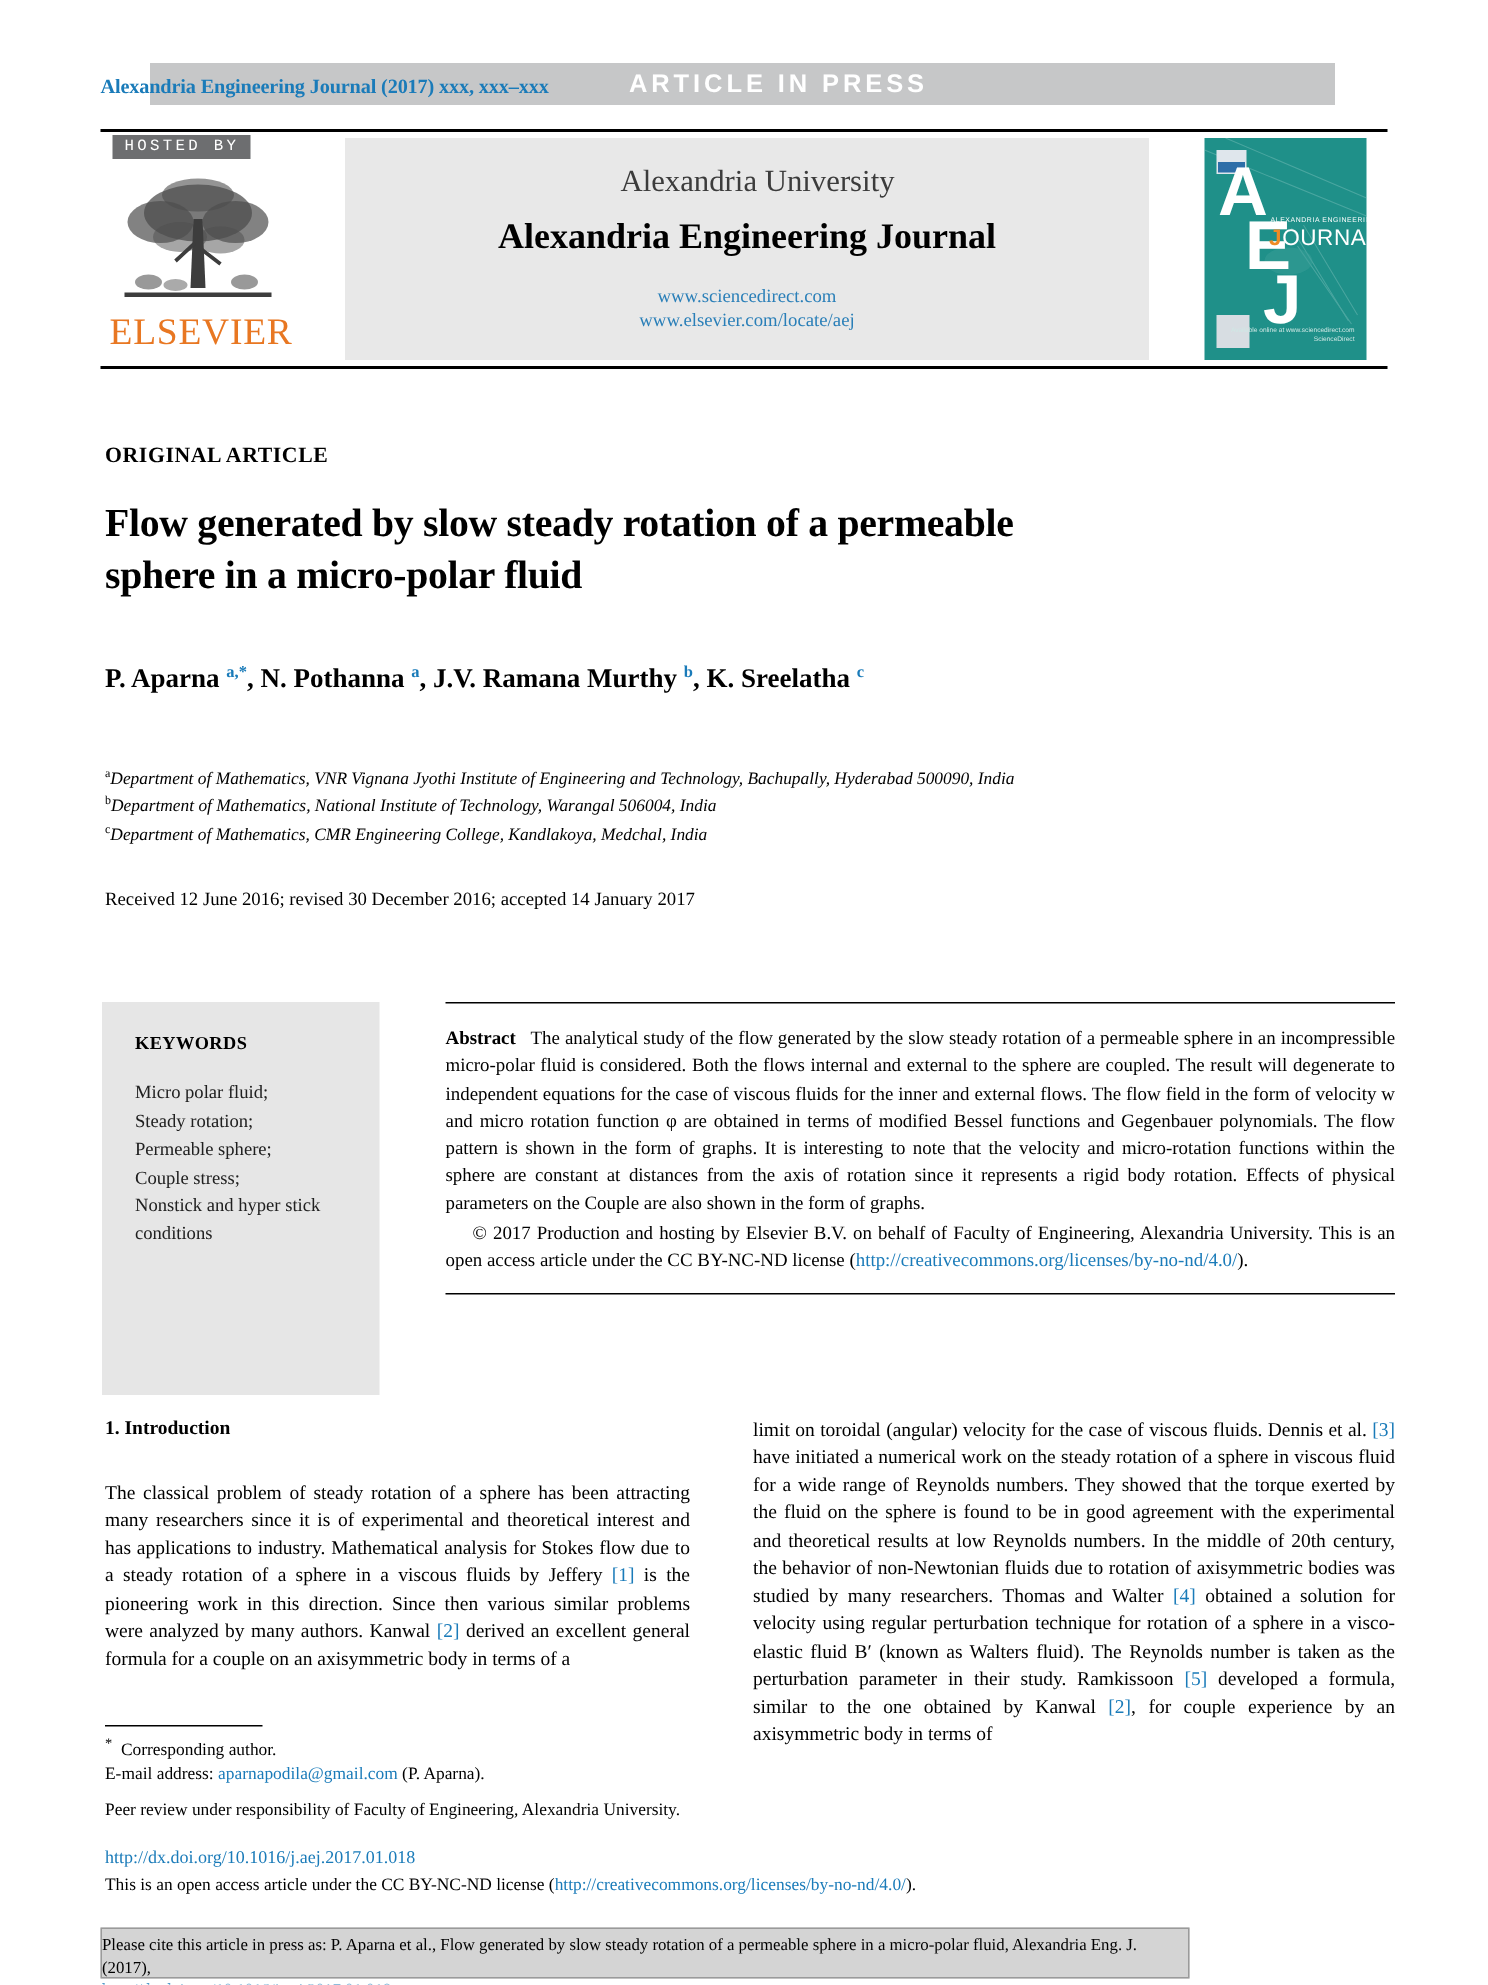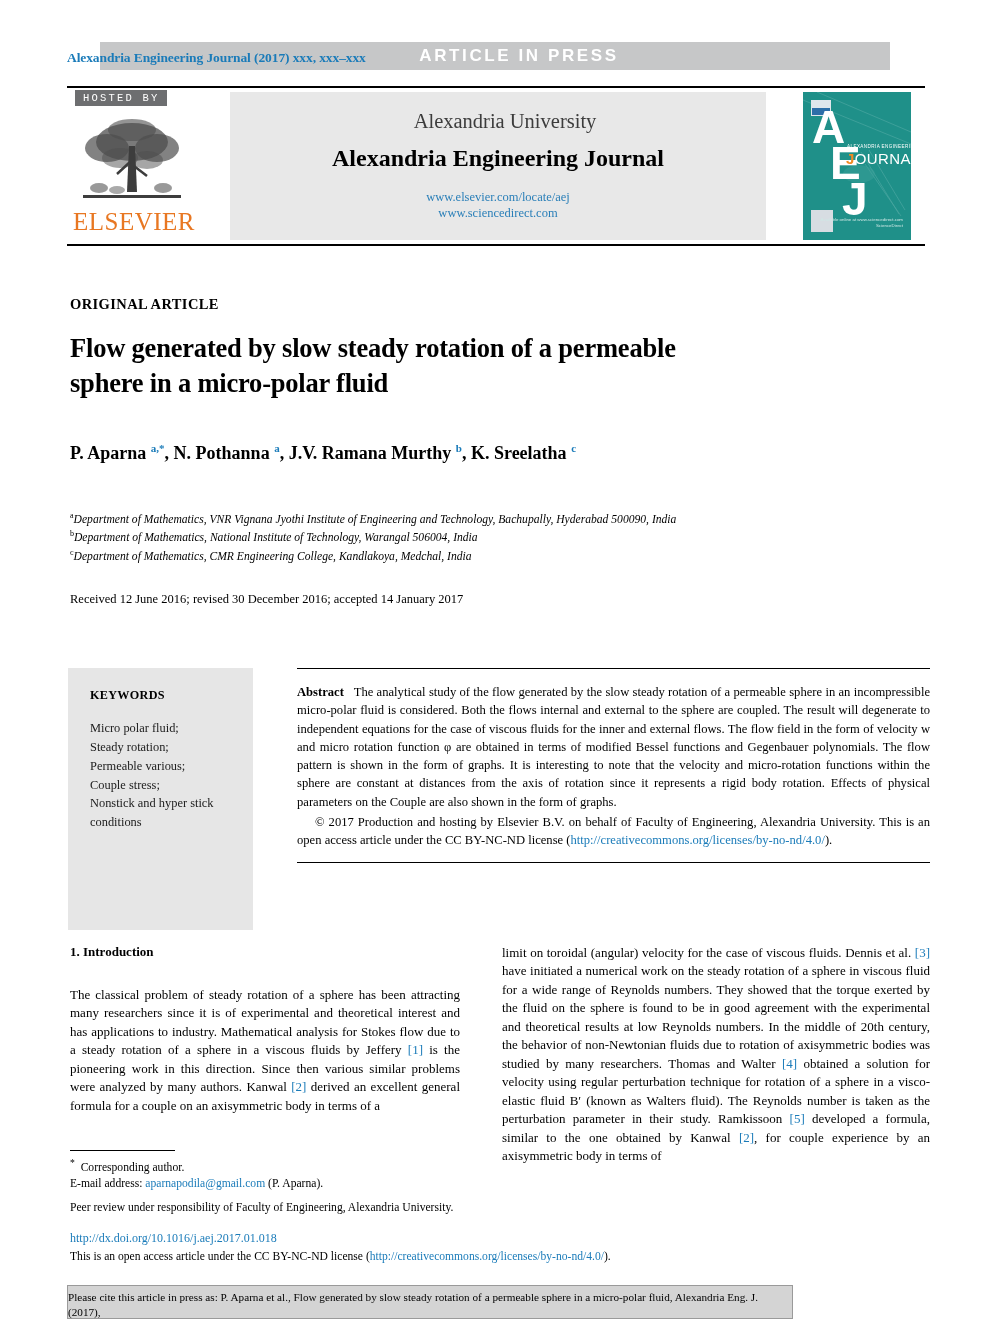--- a/index.html
+++ b/index.html
@@ -453,22 +453,22 @@
         </g>
         <rect x="6" y="79" width="98" height="3" fill="#3d3d3d"></rect>
       </svg>
       <div class="elsevier-word">ELSEVIER</div>
     </div>
 
     <div class="masthead-center">
       <div class="mc-univ">Alexandria University</div>
       <div class="mc-journal">Alexandria Engineering Journal</div>
       <div class="mc-links">
+        <div>www.sciencedirect.com</div>
         <div>www.elsevier.com/locate/aej</div>
-        <div>www.sciencedirect.com</div>
       </div>
     </div>
 
     <div class="aej-cover">
       <svg class="aej-diag" viewBox="0 0 108 148" preserveAspectRatio="none">
         <line x1="0" y1="8" x2="108" y2="52" stroke="#7fc2bd" stroke-width="0.7"></line>
         <line x1="14" y1="0" x2="108" y2="40" stroke="#7fc2bd" stroke-width="0.7"></line>
         <line x1="58" y1="60" x2="96" y2="122" stroke="#7fc2bd" stroke-width="0.7"></line>
         <line x1="66" y1="58" x2="102" y2="118" stroke="#7fc2bd" stroke-width="0.7"></line>
         <line x1="62" y1="72" x2="98" y2="124" stroke="#7fc2bd" stroke-width="0.7"></line>
@@ -504,21 +504,21 @@
     <div><sup>c</sup><span>Department of Mathematics, CMR Engineering College, Kandlakoya, Medchal, India</span></div>
   </div>
 
   <div class="received-line">Received 12 June 2016; revised 30 December 2016; accepted 14 January 2017</div>
 
   <div class="kw-box">
     <div class="kw-title">KEYWORDS</div>
     <div class="kw-list">
       <div>Micro polar fluid;</div>
       <div>Steady rotation;</div>
-      <div>Permeable various;</div>
+      <div>Permeable sphere;</div>
       <div>Couple stress;</div>
       <div>Nonstick and hyper stick</div>
       <div>conditions</div>
     </div>
   </div>
 
   <div class="abstract-wrap">
     <div class="abs-rule-top"></div>
     <div class="abs-body"><span class="abs-label">Abstract</span>&nbsp;&nbsp; <span>The analytical study of the flow generated by the slow steady rotation of a permeable sphere in an incompressible micro-polar fluid is considered. Both the flows internal and external to the sphere are coupled. The result will degenerate to independent equations for the case of viscous fluids for the inner and external flows. The flow field in the form of velocity w and micro rotation function φ are obtained in terms of modified Bessel functions and Gegenbauer polynomials. The flow pattern is shown in the form of graphs. It is interesting to note that the velocity and micro-rotation functions within the sphere are constant at distances from the axis of rotation since it represents a rigid body rotation. Effects of physical parameters on the Couple are also shown in the form of graphs.</span></div>
     <div class="abs-copy"><span>© 2017 Production and hosting by Elsevier B.V. on behalf of Faculty of Engineering, Alexandria University. This is an open access article under the CC BY-NC-ND license (</span><span class="lnk">http://creativecommons.org/licenses/by-no-nd/4.0/</span><span>).</span></div>

